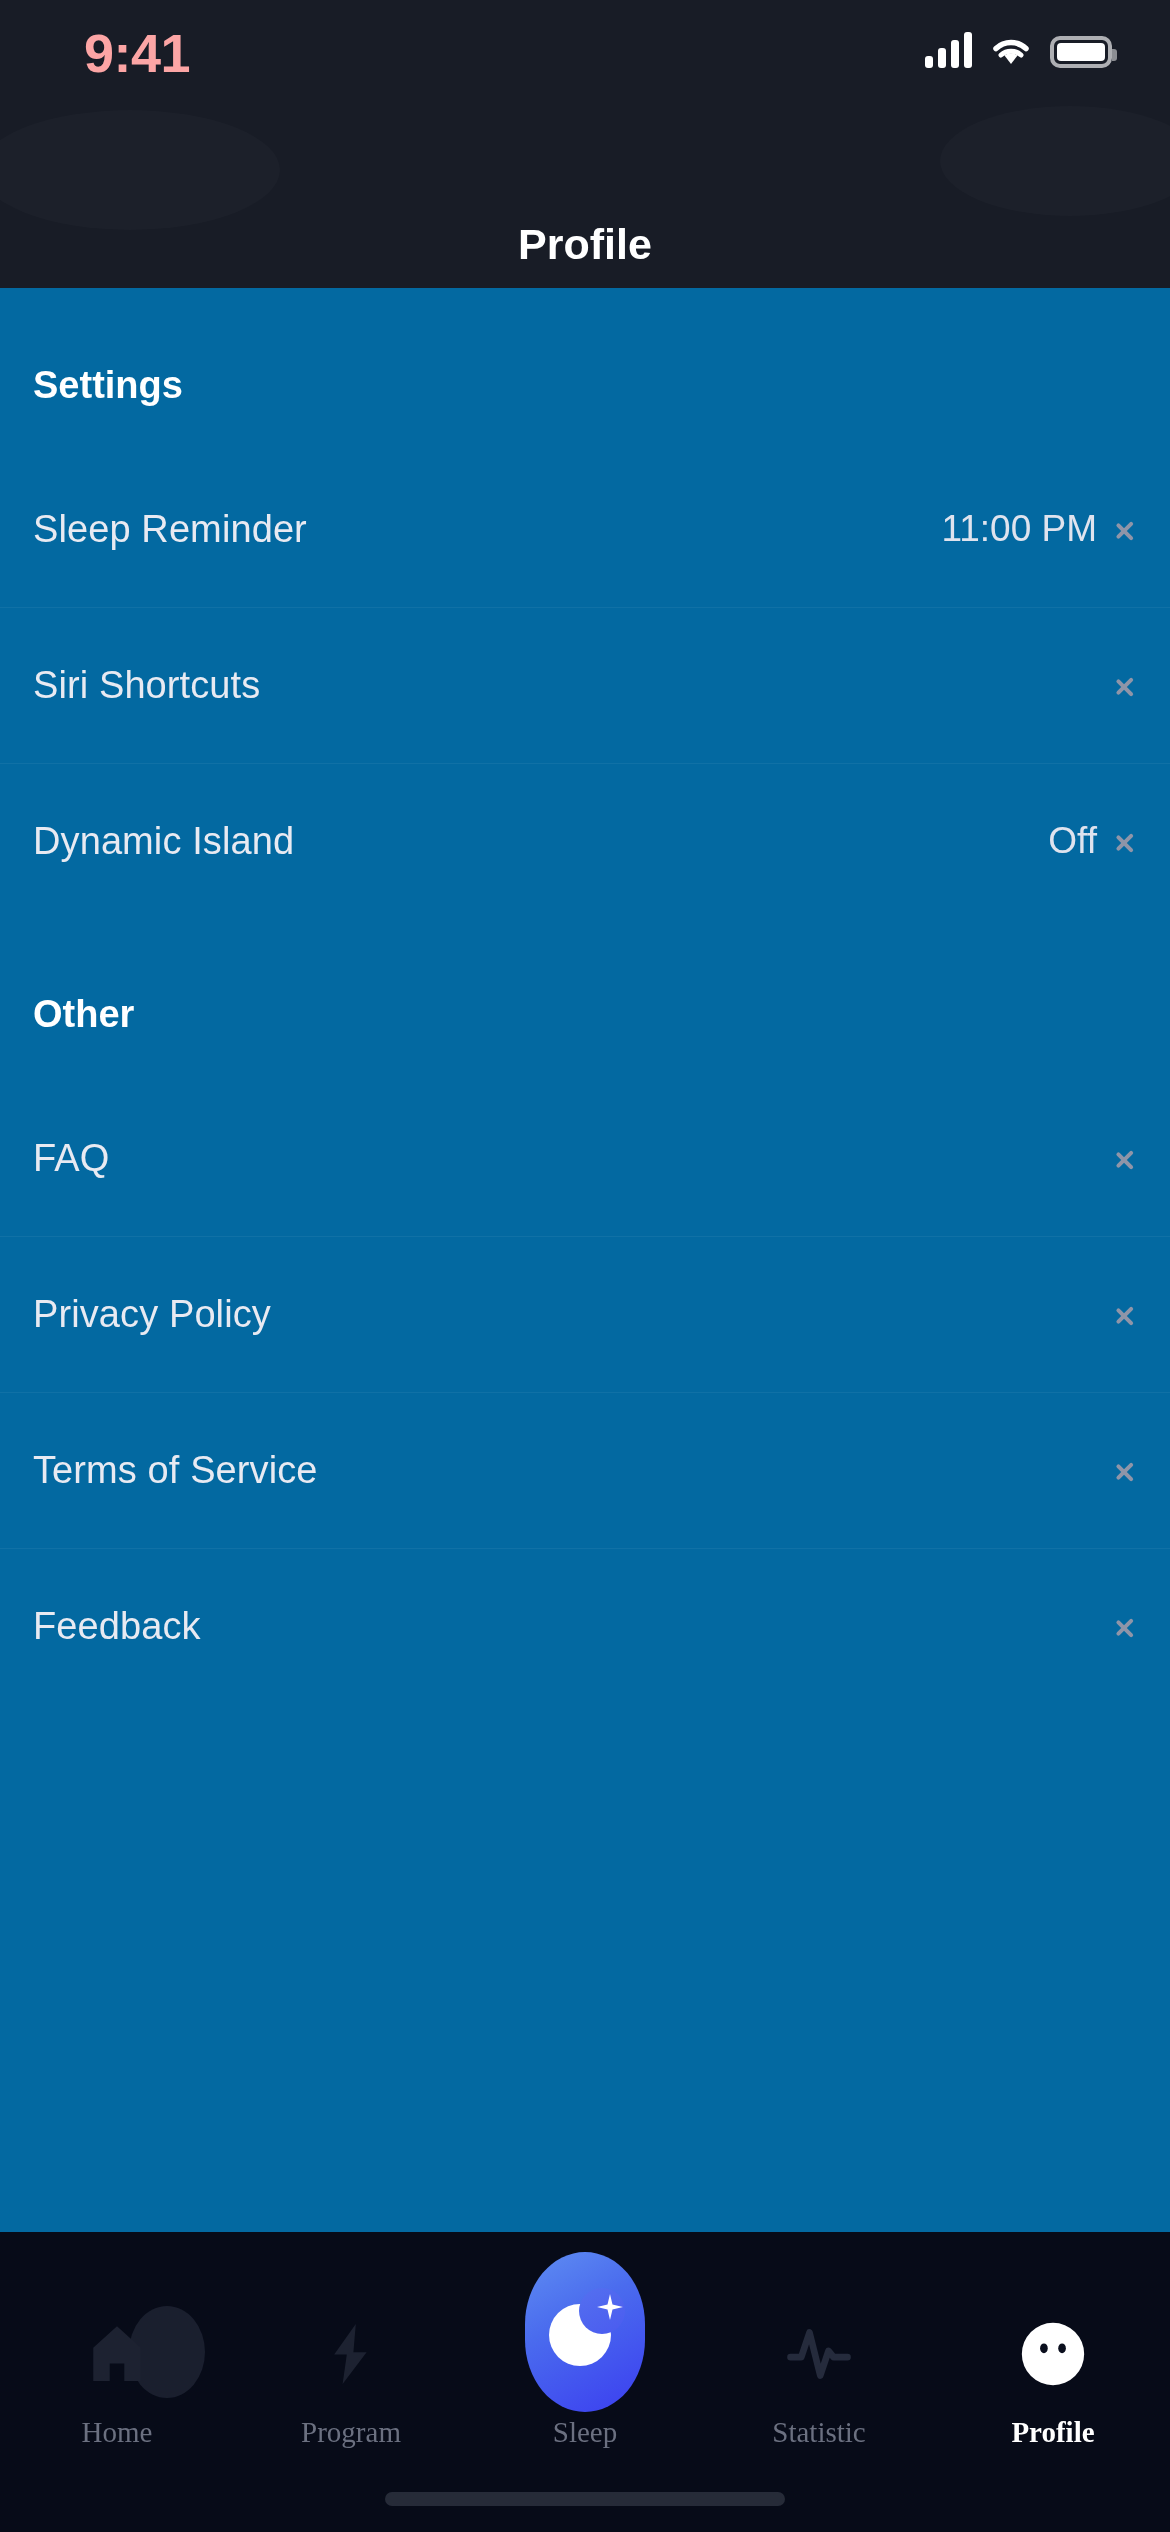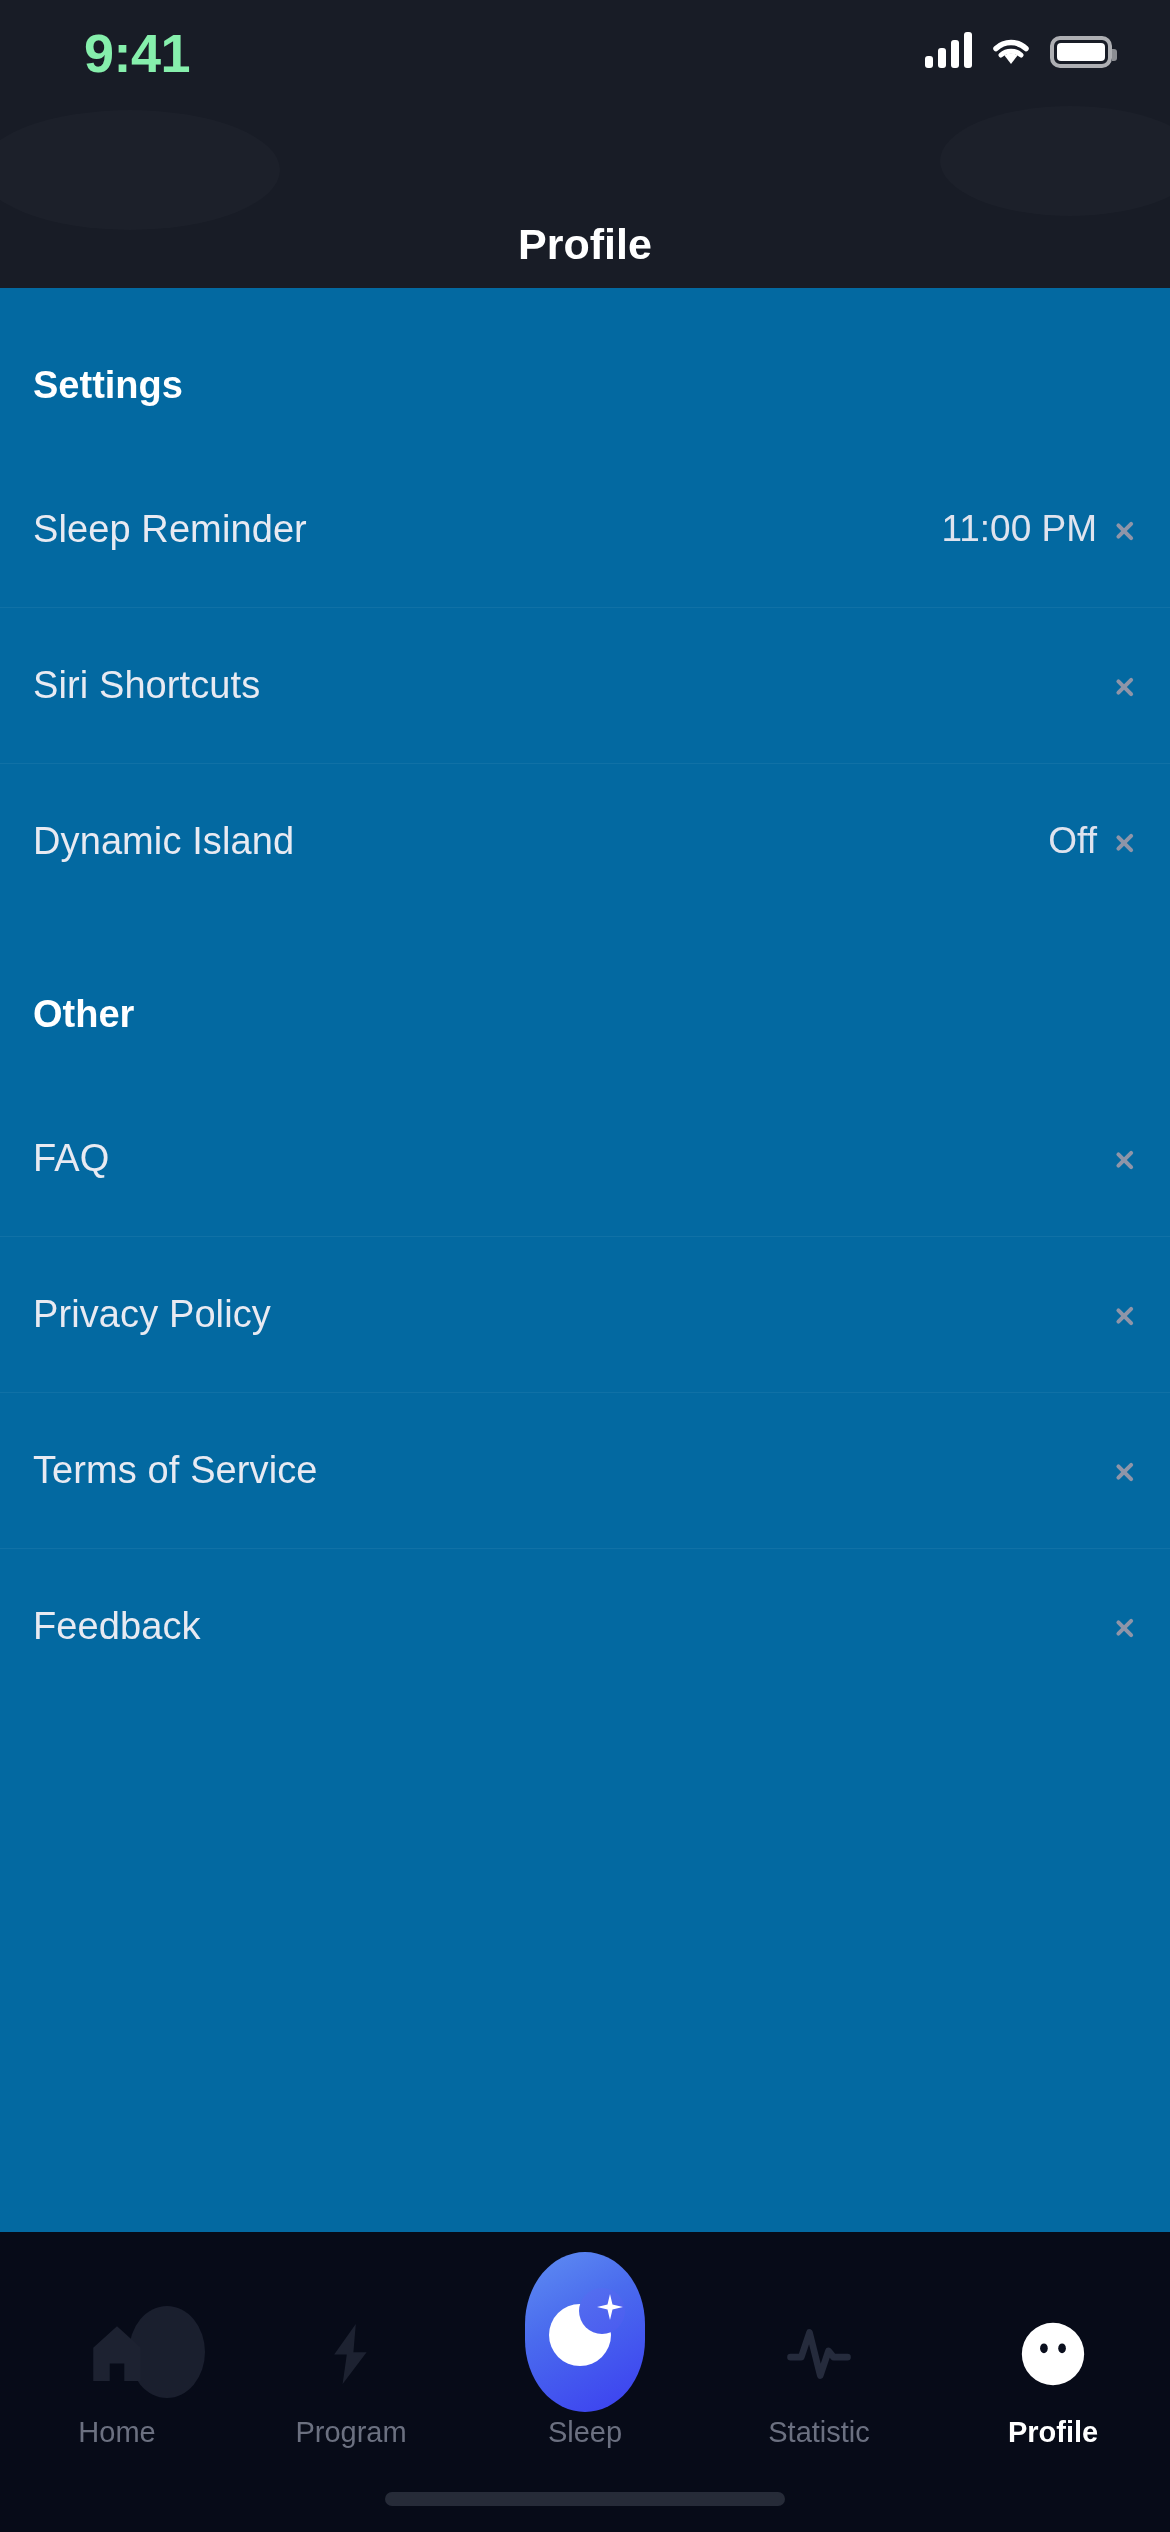--- a/index.html
+++ b/index.html
@@ -19,21 +19,21 @@
   
   .statusbar {
     position:relative;
     height:120px; flex:0 0 120px;
     background:#181c26;
     display:flex; align-items:center;
     padding:0 62px 0 0;
   }
   .sb-time {
     position:absolute; left:84px; top:22px;
-    font-size:54px; font-weight:700; color:#86efac;
+    font-size:54px; font-weight:700; color:#fca5a5;
     letter-spacing:-0.5px;
   }
   .sb-right {
     position:absolute; right:58px; top:32px;
     display:flex; align-items:flex-end; gap:18px;
   }
   .sig { display:flex; align-items:flex-end; gap:5px; height:36px; }
   .sig i { display:block; width:8px; background:#ffffff; border-radius:3px; }
   .sig i:nth-child(1){ height:12px; }
   .sig i:nth-child(2){ height:20px; }
@@ -114,20 +114,21 @@
   .chev::before { top:10px; transform:rotate(45deg); transform-origin:left center; }
   .chev::after  { top:24px; transform:rotate(-45deg); transform-origin:left center; }
 
   
   .tabbar {
     position:absolute; left:0; right:0; bottom:0;
     height:300px;
     background:#070b18;
     display:flex; align-items:flex-start; justify-content:flex-start;
     padding-top:68px;
+    font-family:Liberation Serif, serif;
   }
   .tab {
     width:20%;
     display:flex; flex-direction:column; align-items:center;
     position:relative;
   }
   .tab-icon {
     height:108px; width:108px;
     display:flex; align-items:center; justify-content:center;
     position:relative;

